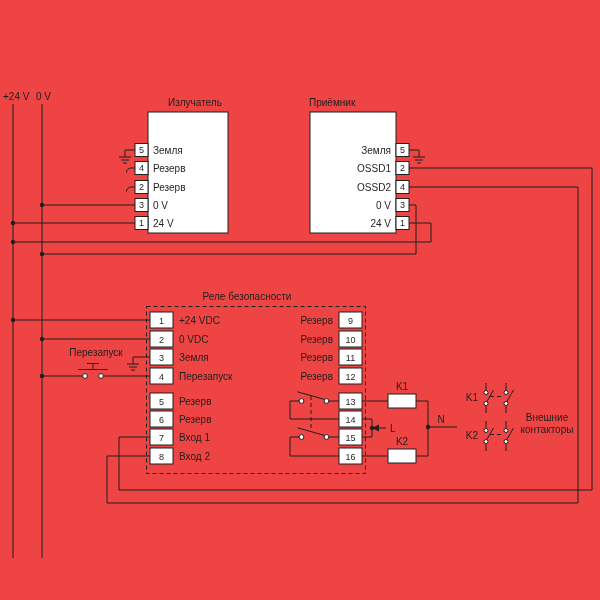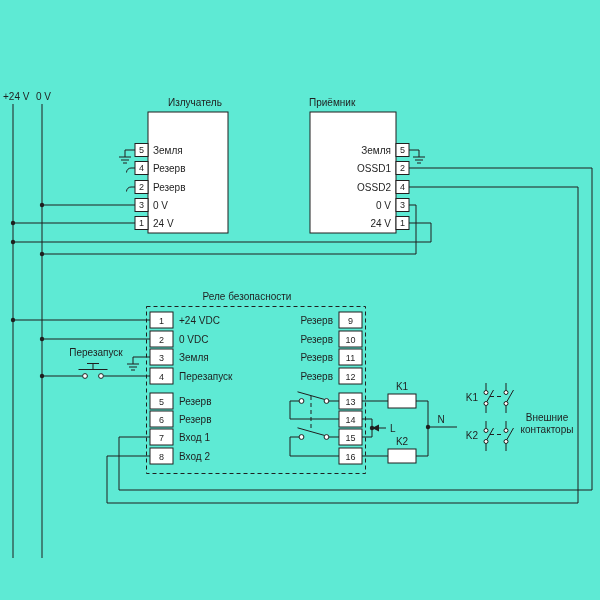--- a/index.html
+++ b/index.html
@@ -1,16 +1,16 @@
 <!DOCTYPE html>
 <html><head>
 <meta charset="utf-8">
 <style>
   html,body{margin:0;padding:0;background:#ffffff;}
-  .stage{position:relative;width:600px;height:600px;background:#5eead4;overflow:hidden;}
+  .stage{position:relative;width:600px;height:600px;background:#ef4444;overflow:hidden;}
   svg{display:block;}
   .wire{stroke:#1f1f1f;stroke-width:1;fill:none;}
   .dashed{stroke:#1f1f1f;stroke-width:1;fill:none;stroke-dasharray:4 3;}
   .box{fill:#ffffff;stroke:#1f1f1f;stroke-width:1;}
   .pinbox{fill:#ffffff;stroke:#1f1f1f;stroke-width:1;}
   .term{fill:#ffffff;stroke:#1f1f1f;stroke-width:1;}
   .dot{fill:#1f1f1f;stroke:none;}
   .arrow{fill:#1f1f1f;stroke:none;}
   text{font-family:"Liberation Sans","DejaVu Sans",sans-serif;fill:#1f1f1f;}
   .t{font-size:10px;}

